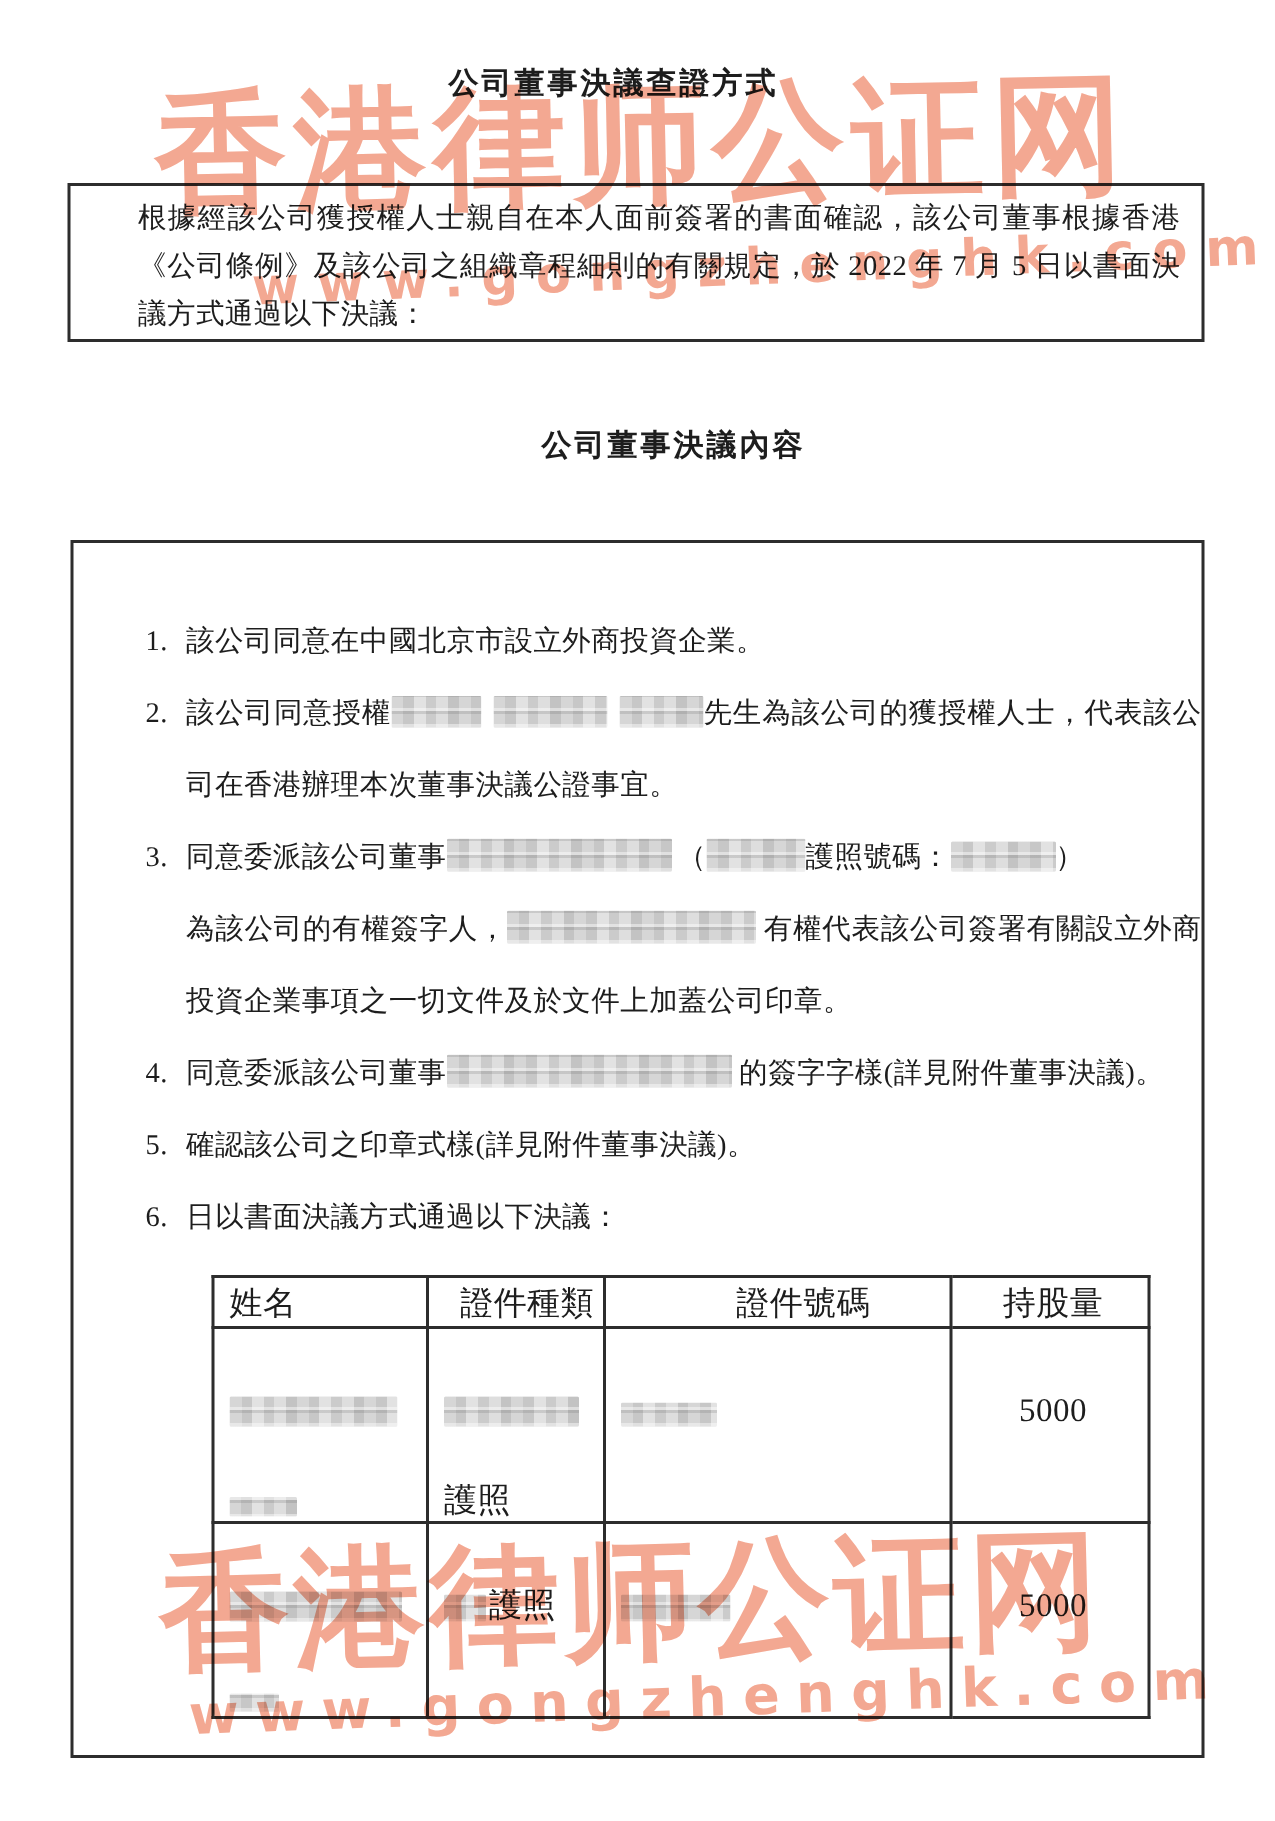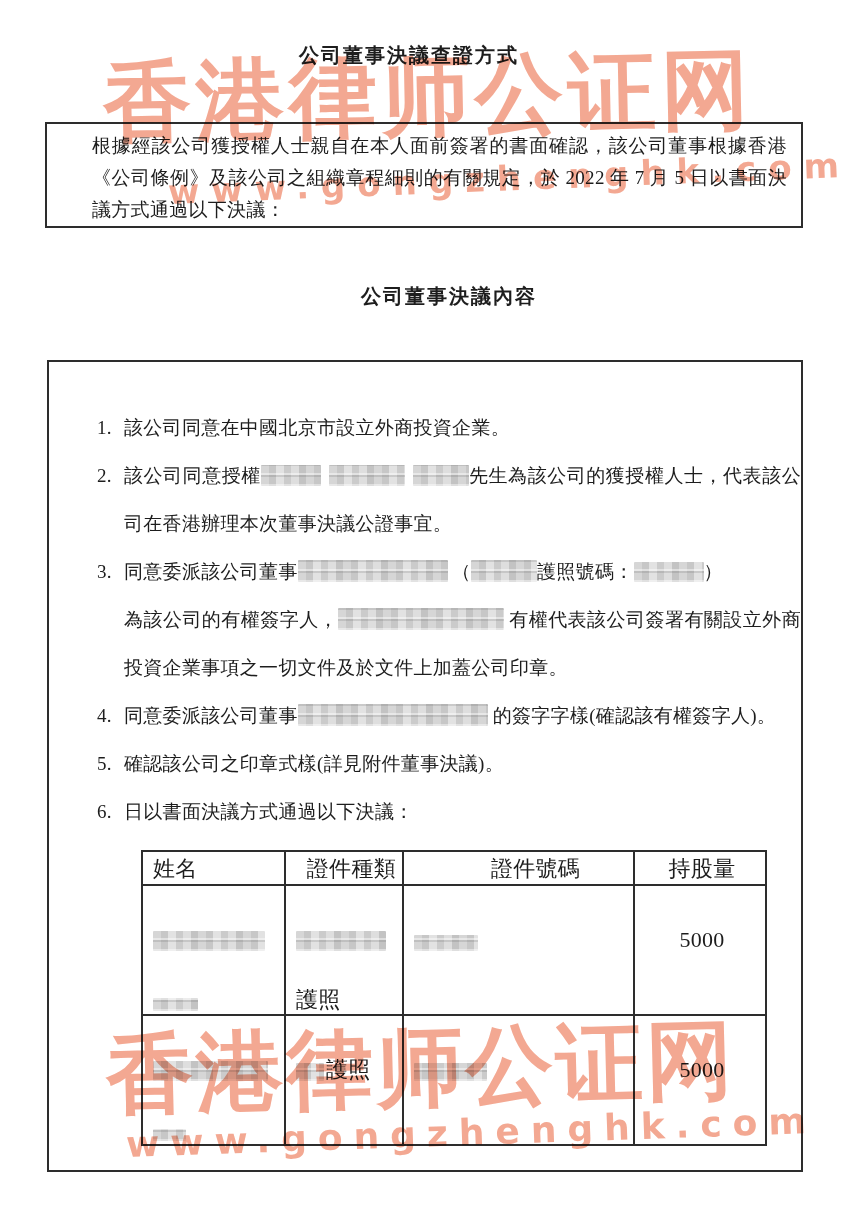--- a/index.html
+++ b/index.html
@@ -117,21 +117,21 @@
         <li class="res-item">
           <span class="res-num">2.</span>
           <div class="res-body"><span>該公司同意授權</span><span class="px" style="width: 60px; height: 21px; margin-right: 8px;"></span><span class="px" style="width: 76px; height: 21px; margin-right: 8px;"></span><span class="px" style="width: 56px; height: 21px;"></span><span>先生為該公司的獲授權人士，代表該公司在香港辦理本次董事決議公證事宜。</span></div>
         </li>
         <li class="res-item">
           <span class="res-num">3.</span>
           <div class="res-body"><span>同意委派該公司董事</span><span class="px" style="width: 150px; height: 22px; margin-right: 4px;"></span><span>（</span><span class="px" style="width: 66px; height: 22px;"></span><span>護照號碼：</span><span class="px" style="width: 70px; height: 20px;"></span><span>）</span><br><span>為該公司的有權簽字人，</span><span class="px" style="width: 166px; height: 22px; margin-right: 5px;"></span><span>有權代表該公司簽署有關設立外商投資企業事項之一切文件及於文件上加蓋公司印章。</span></div>
         </li>
         <li class="res-item">
           <span class="res-num">4.</span>
-          <div class="res-body"><span>同意委派該公司董事</span><span class="px" style="width: 190px; height: 22px; margin-right: 5px;"></span><span>的簽字字樣(確認該有權簽字人)。</span></div>
+          <div class="res-body"><span>同意委派該公司董事</span><span class="px" style="width: 190px; height: 22px; margin-right: 5px;"></span><span>的簽字字樣(詳見附件董事決議)。</span></div>
         </li>
         <li class="res-item">
           <span class="res-num">5.</span>
           <div class="res-body"><span>確認該公司之印章式樣(詳見附件董事決議)。</span></div>
         </li>
         <li class="res-item">
           <span class="res-num">6.</span>
           <div class="res-body"><span>日以書面決議方式通過以下決議：</span></div>
         </li>
       </ol>

